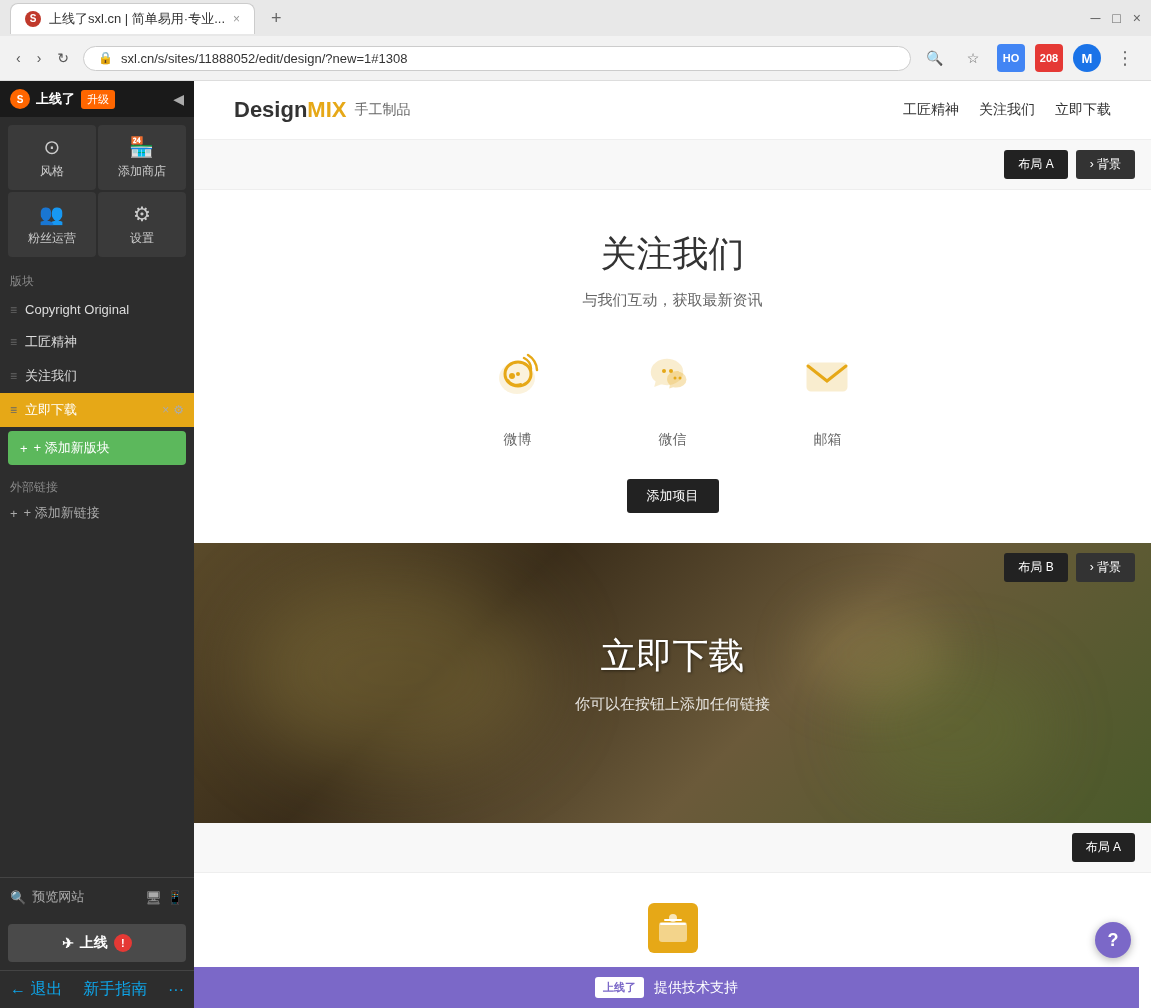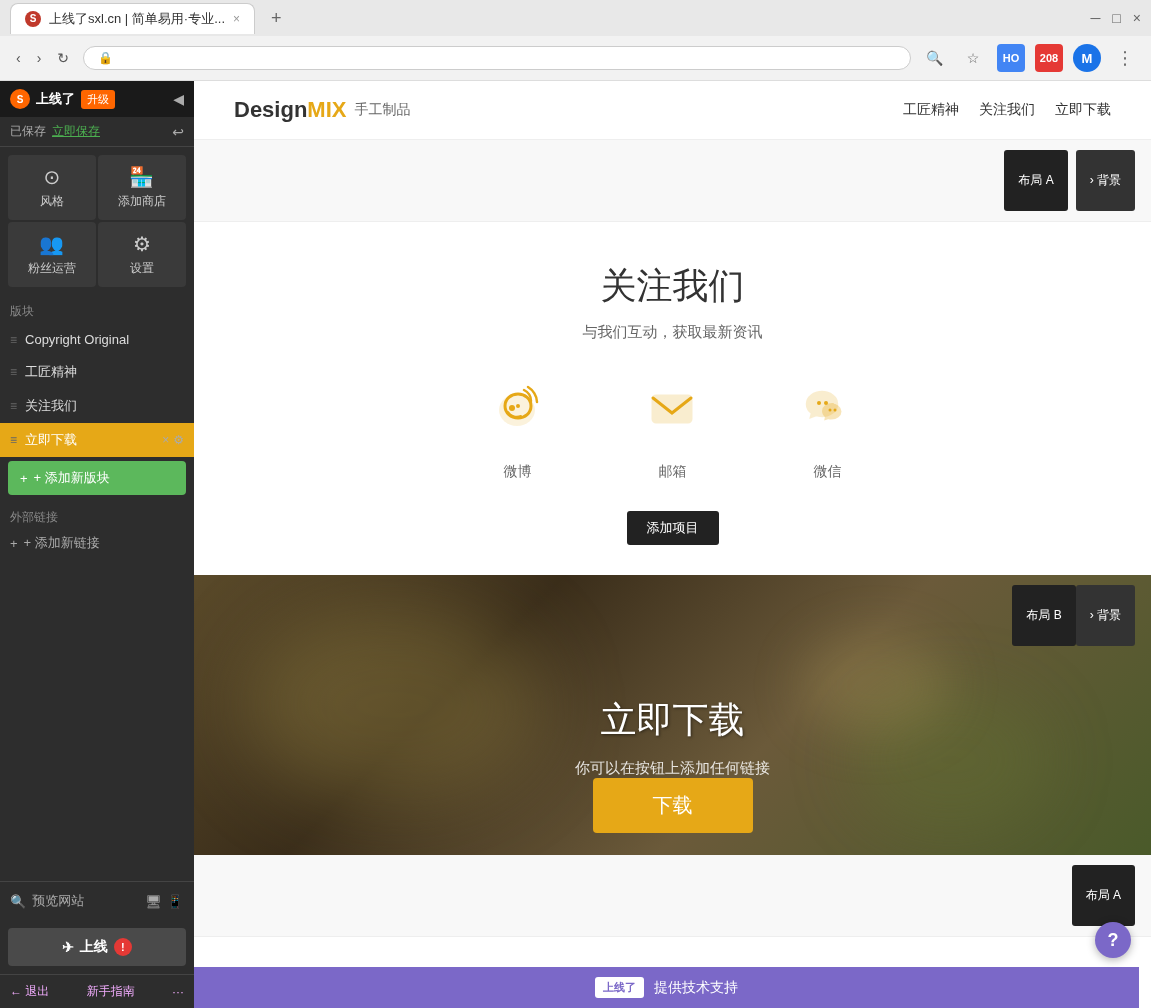--- a/index.html
+++ b/index.html
@@ -61,54 +61,54 @@
     .sidebar-ext-section { padding: 4px 10px; }
     .sidebar-ext-title { color: #888; font-size: 12px; padding: 6px 0 4px; font-family: Liberation Mono, monospace; }
     .sidebar-add-link { display: flex; align-items: center; gap: 6px; color: #aaa; font-size: 13px; cursor: pointer; padding: 4px 0; }
 
     .sidebar-bottom { margin-top: auto; border-top: 1px solid #444; }
     .sidebar-preview { display: flex; align-items: center; gap: 6px; padding: 10px; color: #aaa; font-size: 13px; cursor: pointer; }
     .sidebar-preview-icons { margin-left: auto; display: flex; gap: 6px; }
     .online-btn { margin: 8px; background: #4a4a4a; border-radius: 4px; display: flex; align-items: center; justify-content: center; padding: 10px; color: white; font-size: 14px; font-weight: bold; cursor: pointer; gap: 6px; }
     .online-badge { background: #e53935; border-radius: 50%; width: 18px; height: 18px; display: flex; align-items: center; justify-content: center; color: white; font-size: 11px; font-weight: bold; }
     .sidebar-footer { display: flex; justify-content: space-between; padding: 8px 10px; border-top: 1px solid #444; }
-    .sidebar-footer-btn { color: #f0abfc; font-size: 12px; cursor: pointer; display: flex; align-items: center; gap: 4px; }
+    .sidebar-footer-btn { color: #0ea5e9; font-size: 16px; cursor: pointer; display: flex; align-items: center; gap: 4px; }
 
     
     .main-content { flex: 1; display: flex; flex-direction: column; overflow-y: auto; background: #e8e8e8; }
 
     
     .website-nav { display: flex; align-items: center; justify-content: space-between; padding: 16px 40px; background: white; border-bottom: 1px solid #eee; }
     .website-logo { display: flex; align-items: center; gap: 8px; }
     .website-logo-brand { font-size: 22px; font-weight: bold; color: #333; }
     .website-logo-brand span { color: #e6a817; }
     .website-logo-sub { font-size: 14px; color: #666; }
     .website-nav-links { display: flex; gap: 20px; align-items: center; }
     .website-nav-link { color: #333; font-size: 14px; cursor: pointer; text-decoration: none; }
 
     
     .section-follow { background: white; padding: 0; }
     .section-header { display: flex; justify-content: flex-end; gap: 8px; padding: 10px 16px; background: #f8f8f8; border-bottom: 1px solid #eee; }
-    .layout-btn { background: #222; color: white; font-size: 12px; padding: 22px 14px; border: none; cursor: pointer; border-radius: 3px; margin-left: 36px; }
+    .layout-btn { background: #222; color: white; font-size: 12px; padding: 6px 14px; border: none; cursor: pointer; border-radius: 3px; margin-left: 36px; }
     .bg-btn { background: #333; color: white; font-size: 12px; padding: 0 14px; border: none; cursor: pointer; border-radius: 3px; display: flex; align-items: center; gap: 4px; }
 
     .section-follow-content { padding: 40px 20px 30px; text-align: center; background: white; }
     .section-title { font-size: 36px; color: #333; margin-bottom: 12px; }
     .section-subtitle { font-size: 15px; color: #666; margin-bottom: 38px; }
 
     .social-icons-row { display: flex; justify-content: center; gap: 100px; margin-bottom: 20px; }
     .social-icon-wrap { display: flex; flex-direction: column; align-items: center; gap: 16px; }
     .social-icon { font-size: 50px; color: #e6a817; }
     .social-label { font-size: 14px; color: #666; }
 
     .add-item-btn { background: #222; color: white; font-size: 13px; padding: 8px 20px; border: none; cursor: pointer; border-radius: 3px; margin-top: 10px; }
 
     
     .section-download { position: relative; background: linear-gradient(135deg, #5a4a2a 0%, #3a2d1a 30%, #6b5a3a 60%, #4a5a2a 100%); padding: 0; overflow: hidden; min-height: 280px; }
-    .section-download-header { position: relative; z-index: 2; display: flex; justify-content: flex-end; padding: 10px 16px; }
+    .section-download-header { position: relative; z-index: 2; display: flex; justify-content: flex-end; gap: 8px; padding: 10px 16px; }
     .section-download-content { position: relative; z-index: 2; padding: 40px 20px; text-align: center; }
     .section-download-title { font-size: 36px; color: white; margin-bottom: 14px; text-shadow: 1px 1px 3px rgba(0,0,0,0.5); }
     .section-download-sub { font-size: 15px; color: rgba(255,255,255,0.85); }
     .download-btn { background: #e6a817; color: white; font-size: 20px; padding: 14px 60px; border: none; cursor: pointer; border-radius: 4px; }
 
     
     .section-footer { background: white; padding: 0; }
     .section-footer-header { display: flex; justify-content: flex-end; padding: 10px 16px; background: #f8f8f8; border-bottom: 1px solid #eee; }
     .section-footer-content { padding: 30px 20px; text-align: center; }
     .footer-logo-icon { width: 50px; height: 50px; background: #e6a817; border-radius: 6px; display: flex; align-items: center; justify-content: center; margin: 0 auto 16px; color: white; font-size: 20px; }
@@ -151,20 +151,21 @@
     </div>
   </div>
   <div class="browser-addressbar">
     <div class="browser-nav-btns">
       <span class="browser-nav-btn">‹</span>
       <span class="browser-nav-btn">›</span>
       <span class="browser-nav-btn">↻</span>
     </div>
     <div class="browser-address-box">
       <span class="browser-address-lock">🔒</span>
+      <span class="browser-address-url">sxl.cn/s/sites/11888052/edit/design/?new=1#1308</span>
     </div>
     <div class="browser-toolbar-icons">
       <div class="browser-icon">🔍</div>
       <div class="browser-icon">☆</div>
       <div class="browser-icon browser-icon-ho">HO</div>
       <div class="browser-icon" style="position:relative;background:#e53935;border-radius:4px;color:white;font-size:11px;font-weight:bold;width:28px;height:28px;display:flex;align-items:center;justify-content:center;">
         <span>208</span>
       </div>
       <div class="browser-icon browser-icon-m">M</div>
       <div class="browser-icon browser-icon-menu">⋮</div>
@@ -178,25 +179,20 @@
 
     <div class="sidebar-header">
       <div class="sidebar-logo">
         <div class="sidebar-logo-icon">S</div>
         <span class="sidebar-logo-text">上线了</span>
         <span class="sidebar-upgrade">升级</span>
       </div>
       <span class="sidebar-collapse">◀</span>
     </div>
 
-    <div class="sidebar-save-bar">
-      <span class="save-status">已保存</span>
-      <span class="save-now">立即保存</span>
-      <span style="margin-left:auto;" class="save-undo">↩</span>
-    </div>
 
     <div class="sidebar-grid">
       <div class="sidebar-grid-item">
         <span class="sidebar-grid-icon">⊙</span>
         <span class="sidebar-grid-label">风格</span>
       </div>
       <div class="sidebar-grid-item">
         <span class="sidebar-grid-icon">🏪</span>
         <span class="sidebar-grid-label">添加商店</span>
       </div>
@@ -305,57 +301,56 @@
                 <circle cx="28" cy="26" r="2" fill="#e6a817"></circle>
                 <path d="M18 32c2 4 8 6 13 4" stroke="#e6a817" stroke-width="2" fill="none" stroke-linecap="round"></path>
               </svg>
             </div>
             <span class="social-label">微博</span>
           </div>
 
           <div class="social-icon-wrap">
             <div class="social-icon">
               <svg width="55" height="55" viewBox="0 0 55 55" fill="none">
-                <rect x="8" y="16" width="38" height="26" rx="3" fill="#e6a817" opacity="0.2" stroke="#e6a817" stroke-width="3"></rect>
-                <path d="M8 18l19 15 19-15" stroke="#e6a817" stroke-width="3" stroke-linecap="round" fill="none"></path>
-              </svg>
-            </div>
-            <span class="social-label">邮箱</span>
-          </div>
-
-          <div class="social-icon-wrap">
-            <div class="social-icon">
-              <svg width="55" height="55" viewBox="0 0 55 55" fill="none">
                 <path d="M22 12c-8 0-15 5-15 12 0 3.5 2 7 5 9l-1 4 5-2c2 1 4 1 6 1 8 0 15-5 15-12s-7-12-15-12z" fill="#e6a817" opacity="0.2" stroke="#e6a817" stroke-width="2.5"></path>
                 <path d="M32 24c-5 0-9 3-9 7 0 2 1 4 3 5.5l-.5 2.5 3-1c1 .5 2 .5 3 .5 5 0 9-3 9-7s-4-7-9-7z" fill="#e6a817" opacity="0.3" stroke="#e6a817" stroke-width="2"></path>
                 <circle cx="19" cy="23" r="2" fill="#e6a817"></circle>
                 <circle cx="26" cy="23" r="2" fill="#e6a817"></circle>
                 <circle cx="30" cy="30" r="1.5" fill="#e6a817"></circle>
                 <circle cx="35" cy="30" r="1.5" fill="#e6a817"></circle>
               </svg>
             </div>
             <span class="social-label">微信</span>
           </div>
+
+          <div class="social-icon-wrap">
+            <div class="social-icon">
+              <svg width="55" height="55" viewBox="0 0 55 55" fill="none">
+                <rect x="8" y="16" width="38" height="26" rx="3" fill="#e6a817" opacity="0.2" stroke="#e6a817" stroke-width="3"></rect>
+                <path d="M8 18l19 15 19-15" stroke="#e6a817" stroke-width="3" stroke-linecap="round" fill="none"></path>
+              </svg>
+            </div>
+            <span class="social-label">邮箱</span>
+          </div>
         </div>
         <button class="add-item-btn">添加项目</button>
       </div>
     </div>
 
     <div class="section-download">
       <div class="blob1"></div>
       <div class="blob2"></div>
       <div class="blob3"></div>
       <div class="section-download-header">
         <button class="layout-btn">布局 B</button>
         <button class="bg-btn">› 背景</button>
       </div>
       <div class="section-download-content">
         <div class="section-download-title">立即下载</div>
         <div class="section-download-sub">你可以在按钮上添加任何链接</div>
-        <button class="download-btn">下载</button>
       </div>
     </div>
 
     <div class="section-footer">
       <div class="section-footer-header">
         <button class="layout-btn">布局 A</button>
       </div>
       <div class="section-footer-content">
         <div class="footer-logo-icon">
           <svg width="32" height="32" viewBox="0 0 32 32" fill="none">

